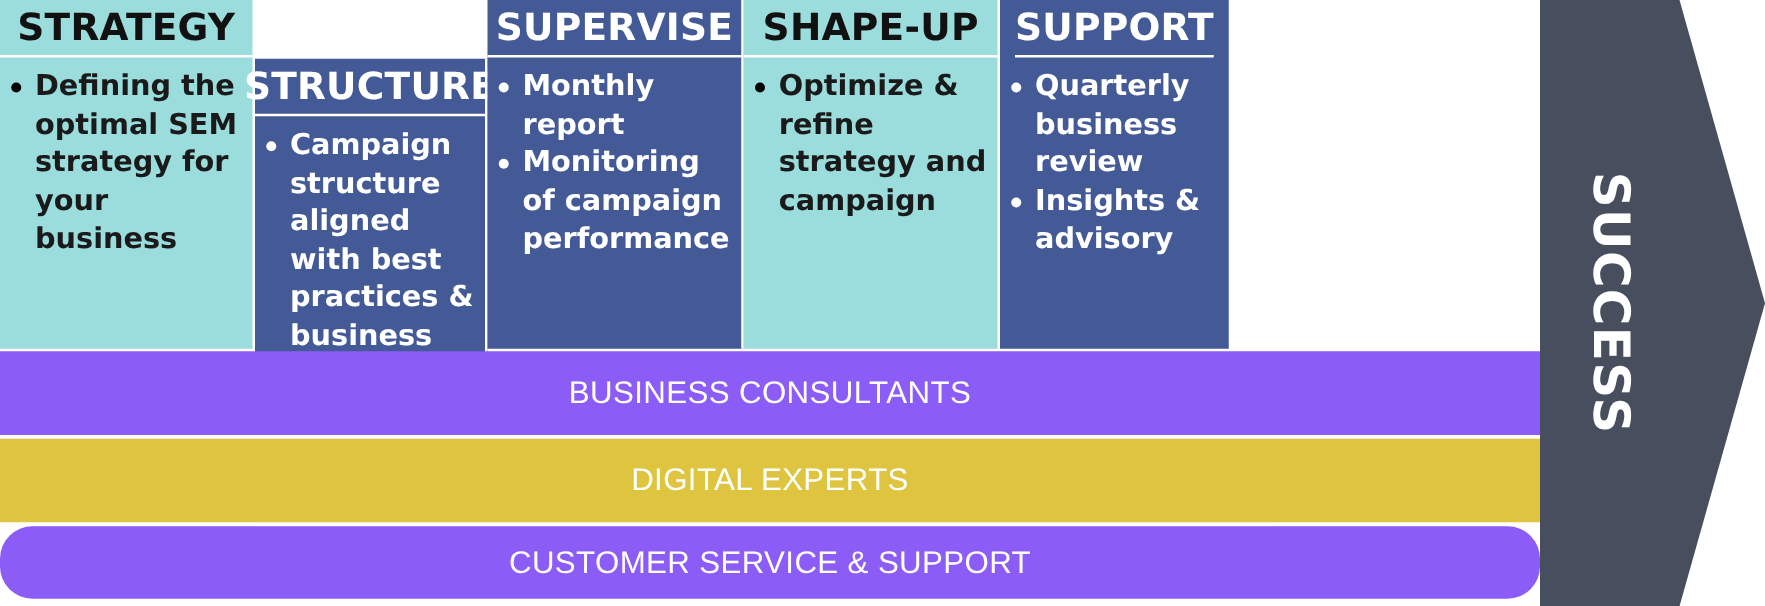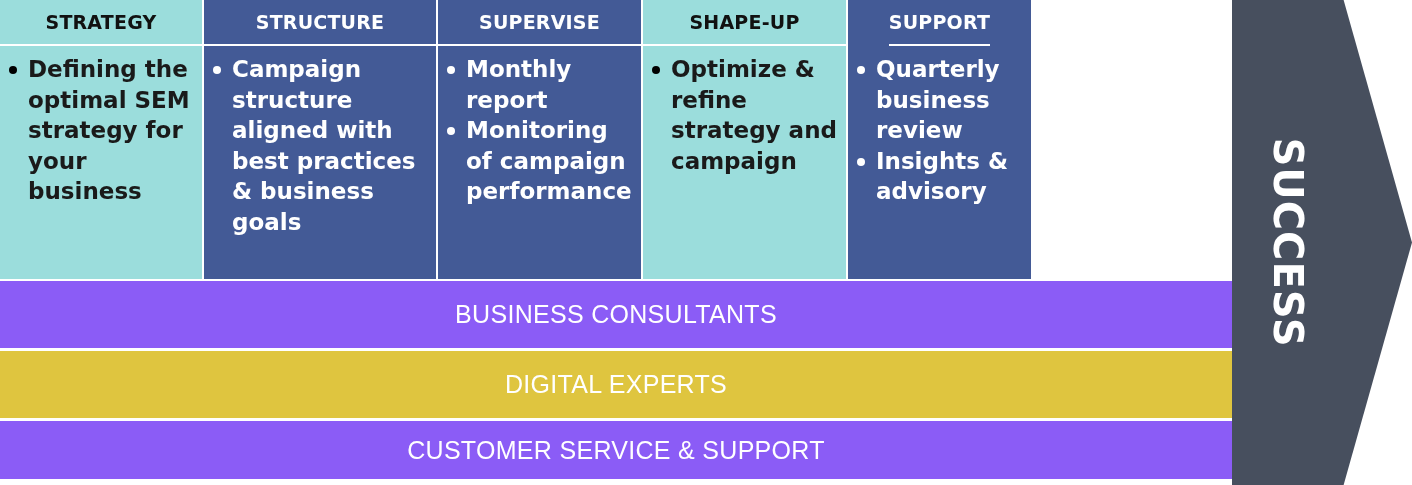--- a/index.html
+++ b/index.html
@@ -44,21 +44,21 @@
 
   .col-header {
     height: 46px;
     flex: 0 0 46px;
     display: flex;
     align-items: center;
     justify-content: center;
     box-sizing: border-box;
     border-bottom: 2px solid #ffffff;
     font-weight: bold;
-    font-size: 19px;
+    font-size: 30px;
     letter-spacing: 0.2px;
   }
   .col.teal .col-header { color: #111111; }
   .col.navy .col-header { color: #ffffff; }
 
   .col-body {
     flex: 1 1 auto;
     padding: 8px 6px 4px 6px;
     box-sizing: border-box;
   }
@@ -105,21 +105,21 @@
     color: #ffffff;
     font-size: 25px;
     letter-spacing: 0.3px;
     font-family: "Liberation Sans", sans-serif;
   }
   .bar.orange { background: #8b5cf6; }
   .bar.yellow { background: #DFC53F; }
   .bar-1 { height: 67px; }
   .bar-gap { height: 3px; background: #ffffff; }
   .bar-2 { height: 67px; }
-  .bar-3 { height: 58px; }
+  .bar-3 { height: 58px; border-radius: 26px; }
 
   
   .arrow {
     position: absolute;
     left: 1232px;
     top: 0;
     width: 180px;
     height: 485px;
     background: #474F5E;
     clip-path: polygon(0 0, 62% 0, 100% 50%, 62% 100%, 0 100%);
@@ -154,21 +154,21 @@
       <div class="col-body">
         <ul class="bullet-list">
           <li class="bullet-item">
             <span class="dot"></span>
             <span>Defining the optimal SEM strategy for your business</span>
           </li>
         </ul>
       </div>
     </div>
 
-    <div class="col navy" style="width:234px;">
+    <div class="col navy" style="width:186px;margin-top:47px;">
       <div class="col-header">STRUCTURE</div>
       <div class="col-body">
         <ul class="bullet-list">
           <li class="bullet-item">
             <span class="dot"></span>
             <span>Campaign structure aligned with best practices &amp; business goals</span>
           </li>
         </ul>
       </div>
     </div>

